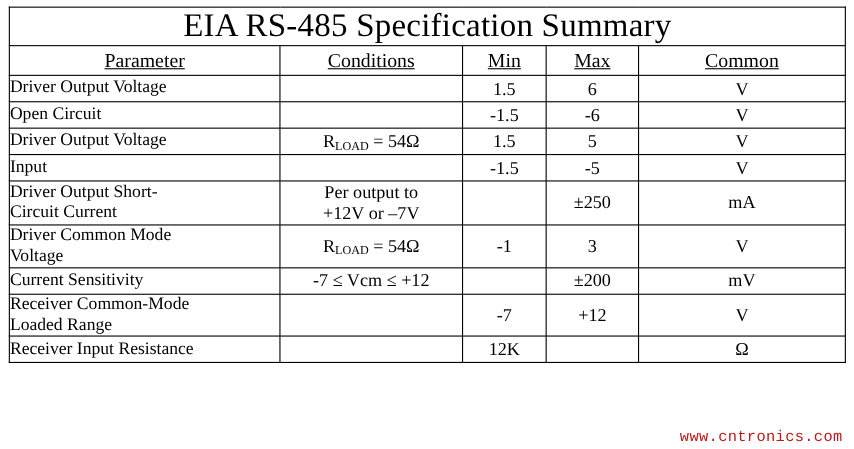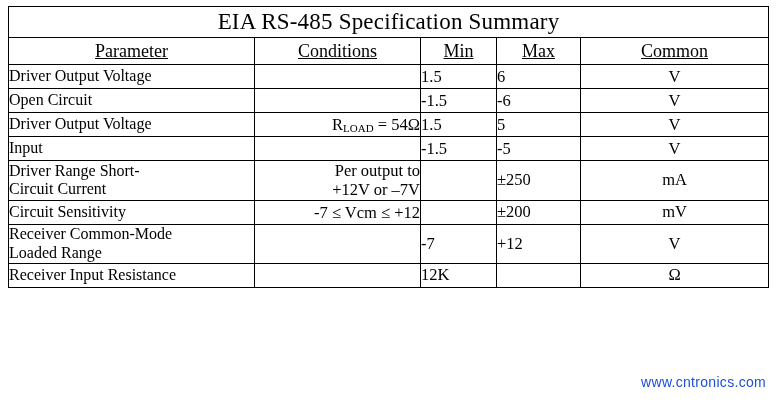--- a/index.html
+++ b/index.html
@@ -29,67 +29,68 @@
     table-layout: fixed;
   }
   table.spec td, table.spec th {
     border: 1px solid #000000;
     padding: 0;
     vertical-align: middle;
     font-weight: normal;
   }
   .title-cell {
     text-align: center;
-    font-size: 23px;
+    font-size: 30px;
     font-weight: bold;
     height: 30px;
     letter-spacing: 0.2px;
   }
   .hdr td {
     text-align: center;
     font-size: 18px;
     font-weight: bold;
     height: 26px;
     text-decoration: underline;
   }
   .param {
     font-size: 16px;
     padding-left: 6px;
     text-align: left;
     line-height: 1.18;
   }
   .cond {
     font-size: 16.5px;
     padding-left: 6px;
-    text-align: right;
+    text-align: center;
     line-height: 1.18;
   }
   .num {
     font-size: 16.5px;
+    text-align: center;
   }
   .units {
     font-size: 16.5px;
     text-align: center;
   }
   .row1 td { height: 23px; }
   sub {
     font-size: 11px;
     vertical-align: baseline;
     position: relative;
     bottom: -2px;
   }
   .two-line {
     line-height: 1.18;
   }
   .watermark {
     position: absolute;
     right: 10px;
-    bottom: 18px;
-    color: #1d4ed8;
-    font-family: Liberation Sans, sans-serif;
+    bottom: 2px;
+    color: #b91c1c;
+    font-family: Liberation Mono, monospace;
     font-size: 14px;
     letter-spacing: 0.3px;
     pointer-events: none;
   }
 </style>
 </head>
 <body>
 
 <div class="sheet">
   <table class="spec">
@@ -137,36 +138,48 @@
       <tr class="row1">
         <td class="param" style="border-top:none">Input</td>
         <td class="cond" style="border-top:none"></td>
         <td class="num">-1.5</td>
         <td class="num">-5</td>
         <td class="units">V</td>
       </tr>
 
       <tr>
         <td class="param two-line">
-          <div>Driver Range Short-</div>
+          <div>Driver Output Short-</div>
           <div>Circuit Current</div>
         </td>
         <td class="cond two-line">
           <div>Per output to</div>
           <div>+12V or –7V</div>
         </td>
         <td class="num"></td>
         <td class="num">±250</td>
         <td class="units">mA</td>
       </tr>
 
 
-
-      <tr class="row1">
-        <td class="param">Circuit Sensitivity</td>
+      <tr>
+        <td class="param two-line">
+          <div>Driver Common Mode</div>
+          <div>Voltage</div>
+        </td>
+        <td class="cond">
+          <div>R<sub>LOAD</sub><span> = 54Ω</span></div>
+        </td>
+        <td class="num">-1</td>
+        <td class="num">3</td>
+        <td class="units">V</td>
+      </tr>
+
+      <tr class="row1">
+        <td class="param">Current Sensitivity</td>
         <td class="cond">-7 ≤ Vcm ≤ +12</td>
         <td class="num"></td>
         <td class="num">±200</td>
         <td class="units">mV</td>
       </tr>
 
       <tr>
         <td class="param two-line">
           <div>Receiver Common-Mode</div>
           <div>Loaded Range</div>

